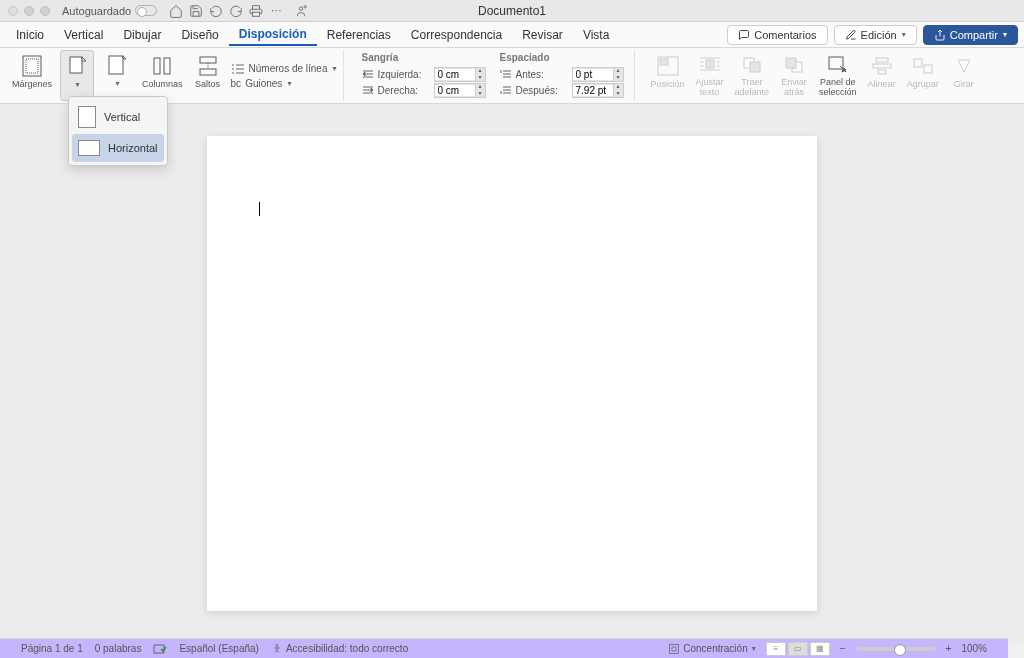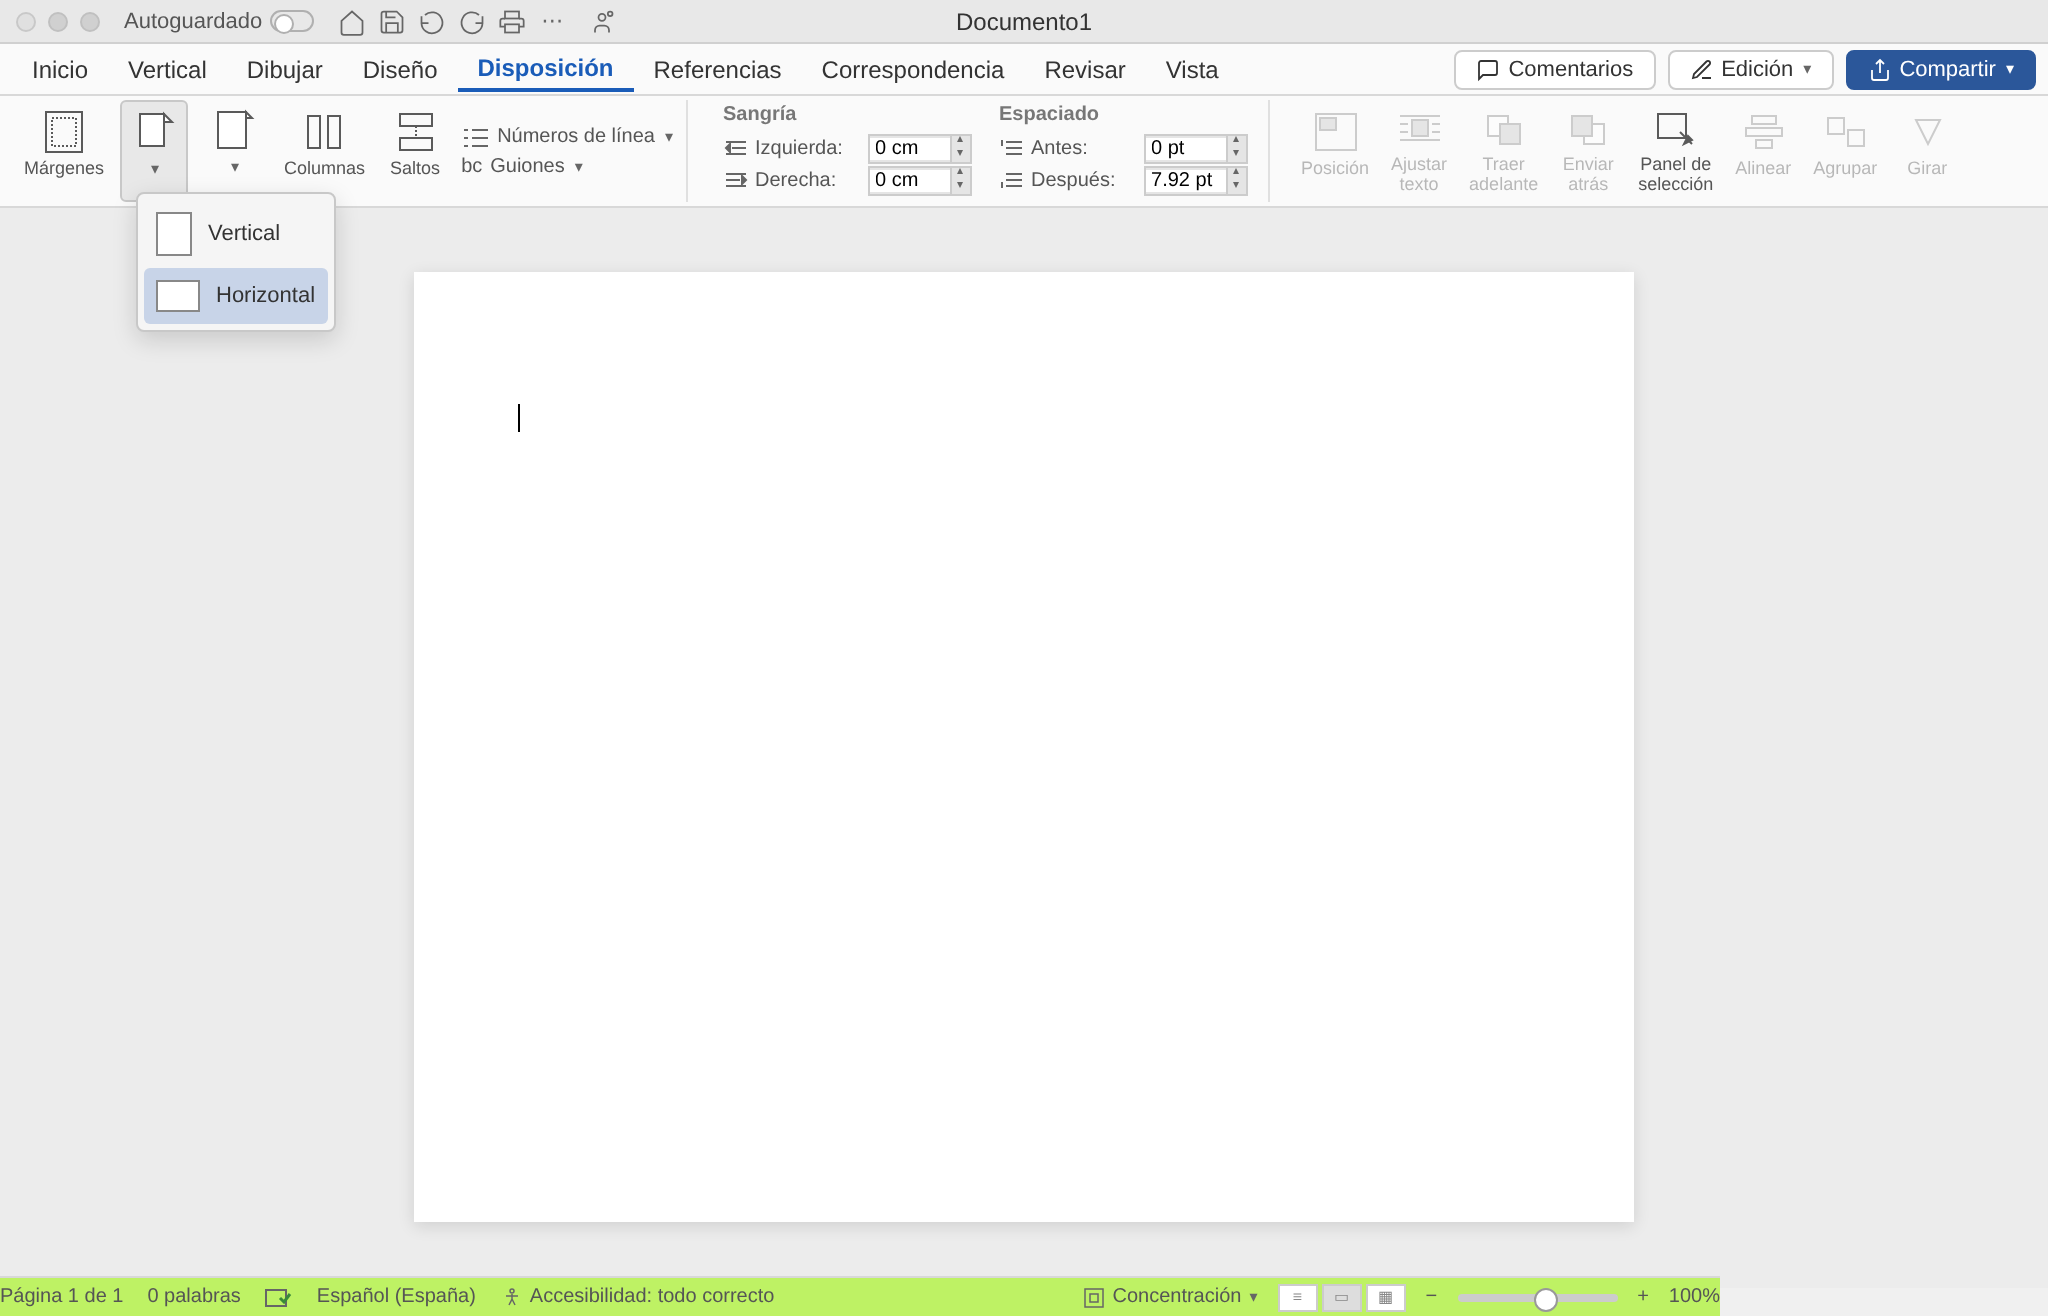--- a/index.html
+++ b/index.html
@@ -46,21 +46,21 @@
     .dd-item.sel { background:#c8d4e8; }
     .dd-item .dd-ico { width:18px; height:22px; border:1px solid #888; background:#fff; }
     .dd-item:nth-child(2) .dd-ico { width:22px; height:16px; }
 
     
     .docarea { height: 540px; background:#ececec; display:flex; justify-content:center; padding-top:32px; overflow:hidden; }
     .page { width:610px; height:475px; background:#fff; box-shadow:0 2px 8px rgba(0,0,0,0.12); position:relative; }
     .cursor { position:absolute; left:52px; top:66px; width:1px; height:14px; background:#000; }
 
     
-    .statusbar { height:20px; background:#bef264; border-top:1px solid #d8d8d8; display:flex; align-items:center; padding:0 0; font-size:10px; color:#555; gap:12px; position:fixed; bottom:0; width:860px; }
+    .statusbar { height:20px; background:#c4b5fd; border-top:1px solid #d8d8d8; display:flex; align-items:center; padding:0 21px; font-size:10px; color:#555; gap:12px; position:fixed; bottom:0; width:1008px; }
     .statusbar .right { margin-left:auto; display:flex; align-items:center; gap:10px; }
     .viewbtns { display:flex; gap:2px; }
     .viewbtns div { width:20px; height:14px; border:1px solid #ccc; background:#fff; cursor:pointer; display:flex;align-items:center;justify-content:center; font-size:8px; color:#888; }
     .zoomslider { width:80px; height:4px; background:#ccc; border-radius:2px; position:relative; }
     .zoomslider::after{content:'';position:absolute;left:38px;top:-3px;width:10px;height:10px;border-radius:50%;background:#fff;border:1px solid #999;}
 
     .chev { font-size:8px; color:#666; margin-left:1px; }
     svg { display:block; }
     
     .sect-col { display:flex; flex-direction:column; padding:2px 4px; }

